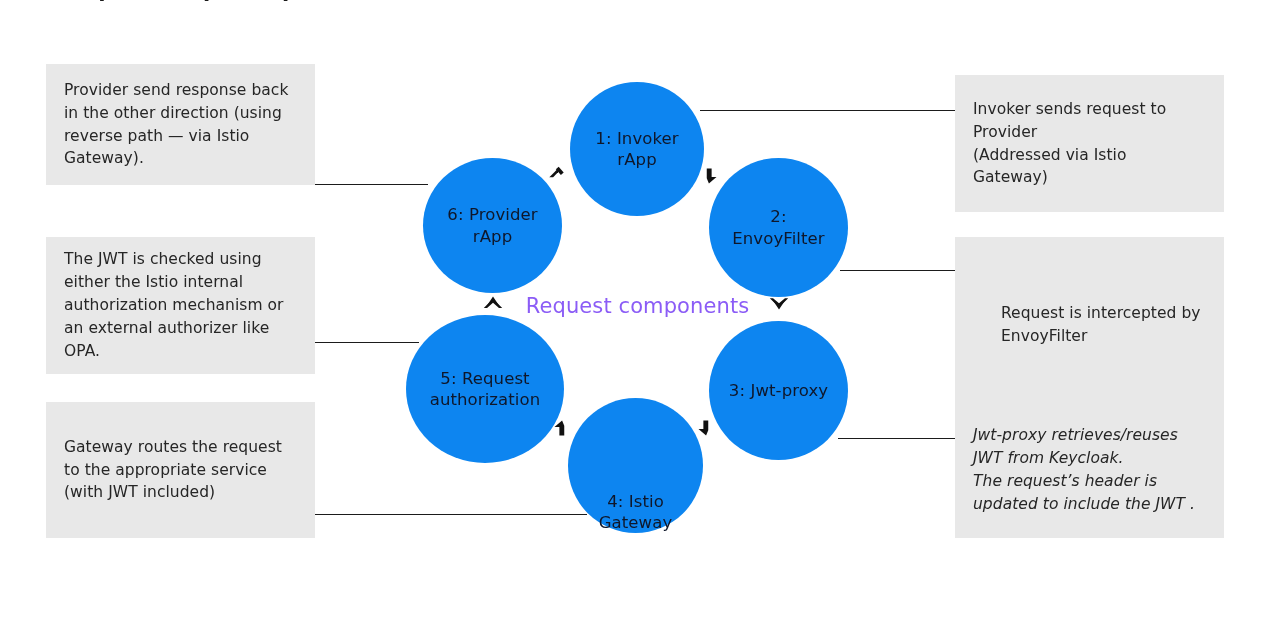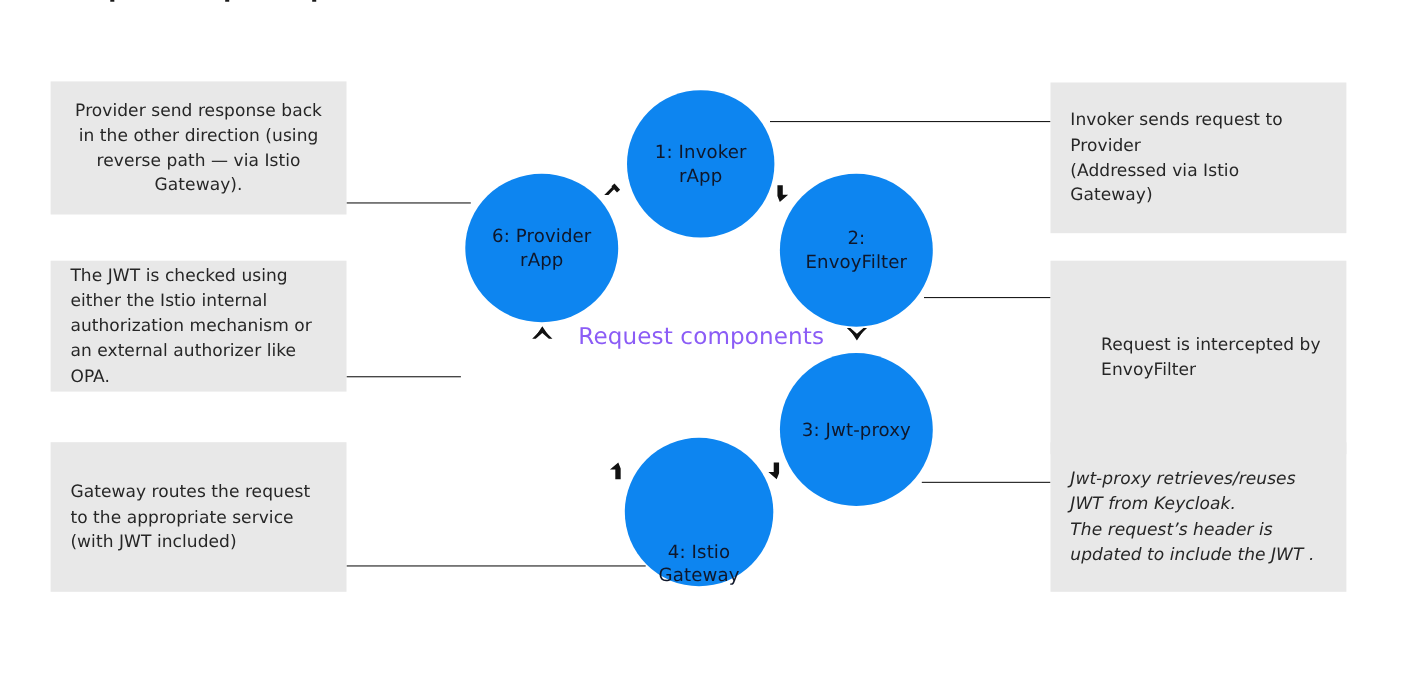--- a/index.html
+++ b/index.html
@@ -44,22 +44,22 @@
   .callout .callout-text {
     font-size: 15.5px;
     line-height: 1.48;
     color: #262626;
     letter-spacing: 0.05px;
     white-space: pre-line;
   }
   .callout.left  { left: 46px;  width: 269px; }
   .callout.right { left: 955px; width: 269px; }
 
-  .callout.l1 { top: 74px;  height: 121px; text-align: center; }
-  .callout.l2 { top: 237px; height: 119px; }
+  .callout.l1 { top: 64px;  height: 121px; }
+  .callout.l2 { top: 237px; height: 137px; }
   .callout.l3 { top: 402px; height: 136px; }
 
   .callout.r1 { top: 75px;  height: 137px; }
   .callout.r2 { top: 237px; height: 176px; padding-left: 46px; }
   .callout.r3 { top: 402px; height: 136px; font-style: italic; }
 
   
   .leader {
     position: absolute;
     height: 0;
@@ -155,20 +155,24 @@
   </div>
   <div class="callout right r3">
     <div class="callout-text">Jwt-proxy retrieves/reuses JWT from Keycloak.
 The request’s header is updated to include the JWT .</div>
   </div>
 
   <div class="node n6">
     <span class="node-label">6: Provider
 rApp</span>
   </div>
+  <div class="node n5">
+    <span class="node-label">5: Request
+authorization</span>
+  </div>
   <div class="node n3">
     <span class="node-label">3: Jwt-proxy</span>
   </div>
   <div class="node n2">
     <span class="node-label">2:
 EnvoyFilter</span>
   </div>
   <div class="node n1">
     <span class="node-label">1: Invoker
 rApp</span>

